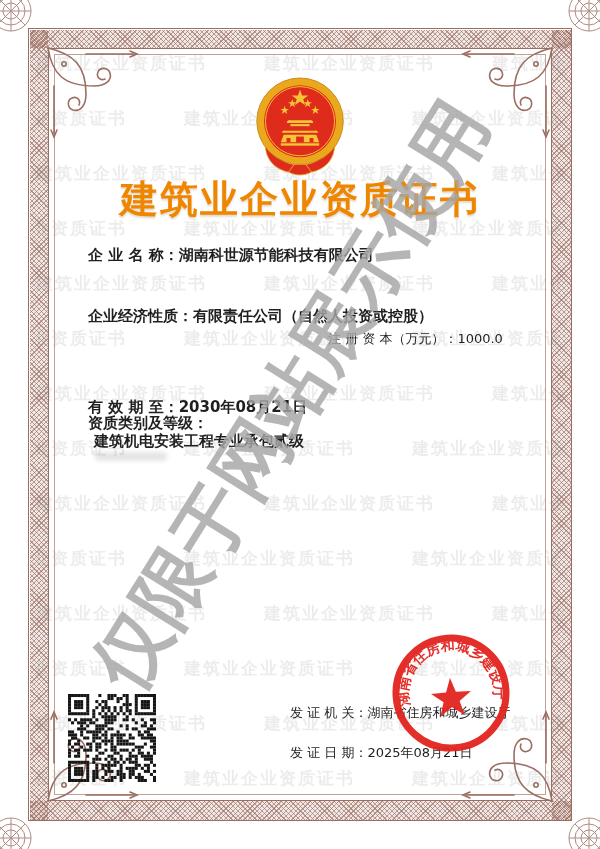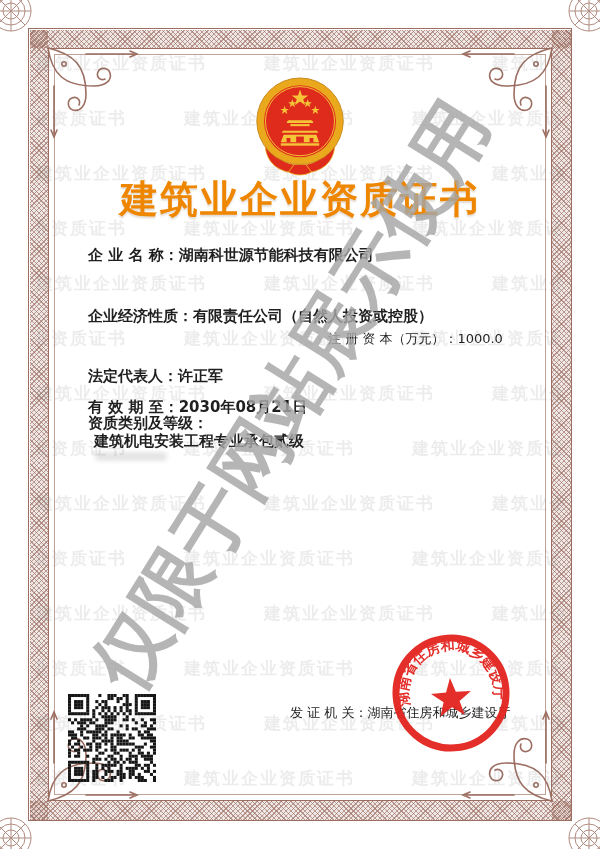--- a/index.html
+++ b/index.html
@@ -203,23 +203,20 @@
     <div class="cert-title">建筑业企业资质证书</div>
 
     <div class="row" style="top:239px">
       <span class="lbl">企 业 名 称：</span><span class="val">湖南科世源节能科技有限公司</span>
     </div>
     <div class="row" style="top:300px">
       <span class="lbl">企业经济性质：</span><span class="val">有限责任公司（自然人投资或控股）</span>
     </div>
     <div class="row2" style="left:328px;top:330px">
       <span class="lbl">注 册 资 本（万元）：</span><span class="val">1000.0</span>
-    </div>
-    <div class="row" style="top:360px">
-      <span class="lbl">法定代表人：</span><span class="val">许正军</span>
     </div>
     <div class="row" style="top:391px">
       <span class="lbl">有 效 期 至：</span><span class="val">2030年08月21日</span>
     </div>
 
     <div class="qual-label">资质类别及等级：</div>
     <div class="qual-value">建筑机电安装工程专业承包贰级</div>
     <div class="smudge"></div>
 
     <div class="qr">
@@ -647,20 +644,23 @@
             <rect x="84" y="75" width="3" height="3"></rect>
             <rect x="84" y="81" width="3" height="3"></rect>
             <rect x="84" y="84" width="3" height="3"></rect>
           </g>
         </svg>
     </div>
 
     <div class="row2" style="left:290px;top:704px">
       <span class="lbl">发 证 机 关：</span><span class="val">湖南省住房和城乡建设厅</span>
     </div>
+    <div class="row2" style="left:290px;top:744px">
+      <span class="lbl">发 证 日 期：</span><span class="val">2025年08月21日</span>
+    </div>
   </div>
 
   <div class="diag-watermark">仅限于网站展示使用</div>
 
   <svg class="seal" viewBox="0 0 126 126">
     <circle cx="63" cy="63" r="55" fill="none" stroke="#e3231e" stroke-width="7"></circle>
     <polygon fill="#e3231e" points="63,48 67.9,62.2 83,62.5 71,71.6 75.3,86 63,77.4 50.7,86 55,71.6 43,62.5 58.1,62.2"></polygon>
     <defs>
       <path id="sealArc" d="M 30.1,90.6 A 43,43 0 1 1 95.9,90.6" fill="none"></path>
     </defs>

